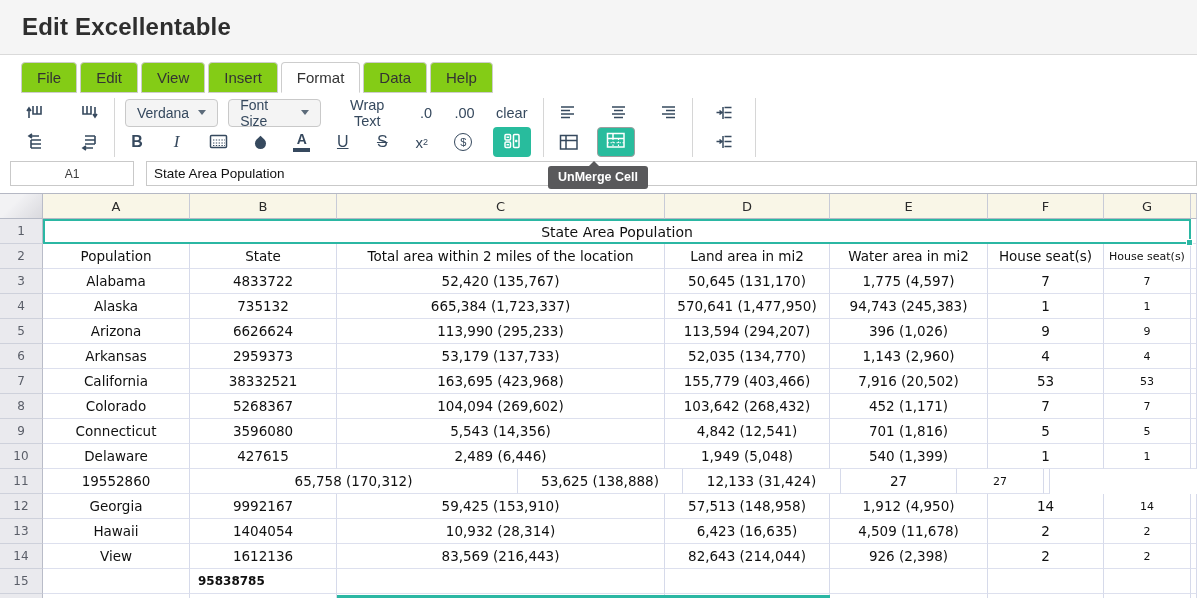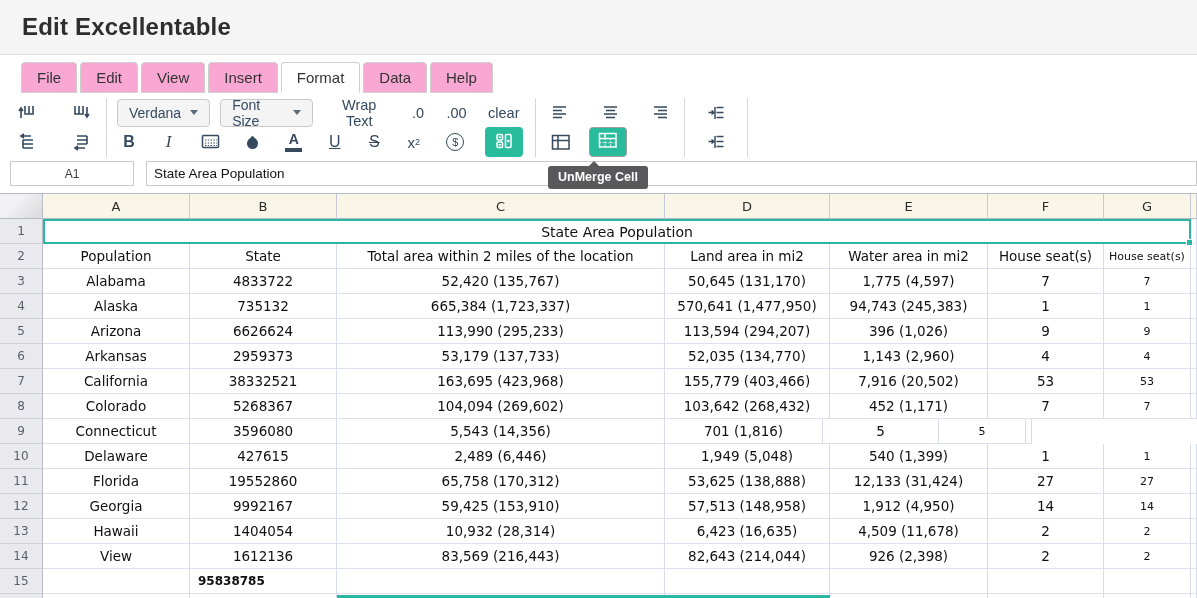--- a/index.html
+++ b/index.html
@@ -8,25 +8,25 @@
          font-family:"Liberation Sans", sans-serif; }
 
   
   .titlebar { height:55px; background:#f5f5f5; border-bottom:1px solid #dadada;
               display:flex; align-items:center; padding-left:22px; }
   .titlebar h1 { font-size:24px; font-weight:700; color:#2e2e2e; letter-spacing:.2px; }
 
   
   .tabs { display:flex; padding-left:21px; margin-top:7px; height:31px; }
   .tab { padding:0 15px; line-height:29px; font-size:15px; color:#333; cursor:pointer;
-         background:#f9a8d4; border:1px solid #cdcdcd; border-radius:4px 4px 0 0; margin-right:3px; }
+         background:#84cc16; border:1px solid #cdcdcd; border-radius:4px 4px 0 0; margin-right:3px; }
   .tab.active { background:#fff; border-bottom-color:#fff; }
 
   
-  .toolbar { display:flex; align-items:stretch; padding:5px 0 3px 12px; height:67px; }
+  .toolbar { display:flex; align-items:stretch; padding:5px 0 3px 20px; height:67px; }
   .tb-divider { width:1px; background:#d6d6d6; margin:0 10px; }
   .tb-col { display:flex; flex-direction:column; justify-content:space-between; }
   .tb-row { display:flex; align-items:center; height:30px; }
   .tbtn { display:inline-flex; align-items:center; justify-content:center; min-width:24px; height:28px;
           padding:0 5px; background:transparent; border:none; cursor:pointer;
           color:#36495e; font-size:15px; font-family:"Liberation Sans",sans-serif; }
   .tbtn svg { display:block; }
   .txtbtn { font-size:14.5px; color:#36495e; padding:0 7px; }
   .dd { height:28px; padding:0 11px; background:#f4f4f4; border:1px solid #c9c9c9; border-radius:4px;
         display:inline-flex; align-items:center; gap:9px; font-size:14px; color:#36495e; cursor:pointer; }
@@ -384,39 +384,39 @@
         <div class="cell ce">452 (1,171)</div>
         <div class="cell cf">7</div>
         <div class="cell cg">7</div>
         <div class="cell sp"></div>
       </div>
       <div class="grid-row">
         <div class="rnum rh">9</div>
         <div class="cell ca">Connecticut</div>
         <div class="cell cb">3596080</div>
         <div class="cell cc">5,543 (14,356)</div>
+        <div class="cell cd">4,842 (12,541)</div>
         <div class="cell ce">701 (1,816)</div>
         <div class="cell cf">5</div>
         <div class="cell cg">5</div>
         <div class="cell sp"></div>
       </div>
       <div class="grid-row">
         <div class="rnum rh">10</div>
         <div class="cell ca">Delaware</div>
         <div class="cell cb">427615</div>
         <div class="cell cc">2,489 (6,446)</div>
         <div class="cell cd">1,949 (5,048)</div>
         <div class="cell ce">540 (1,399)</div>
         <div class="cell cf">1</div>
         <div class="cell cg">1</div>
         <div class="cell sp"></div>
       </div>
       <div class="grid-row">
         <div class="rnum rh">11</div>
-        <div class="cell ca">Florida</div>
         <div class="cell cb">19552860</div>
         <div class="cell cc">65,758 (170,312)</div>
         <div class="cell cd">53,625 (138,888)</div>
         <div class="cell ce">12,133 (31,424)</div>
         <div class="cell cf">27</div>
         <div class="cell cg">27</div>
         <div class="cell sp"></div>
       </div>
       <div class="grid-row">
         <div class="rnum rh">12</div>

